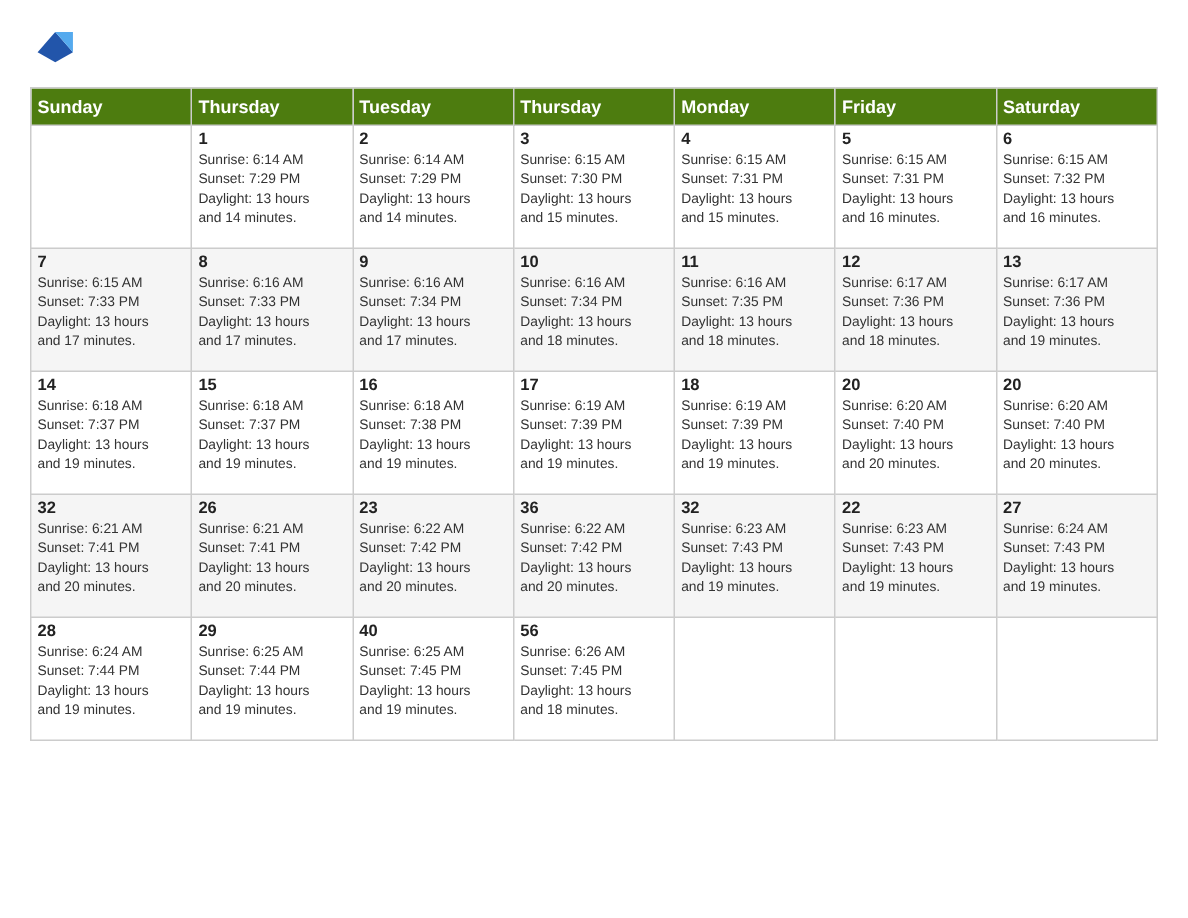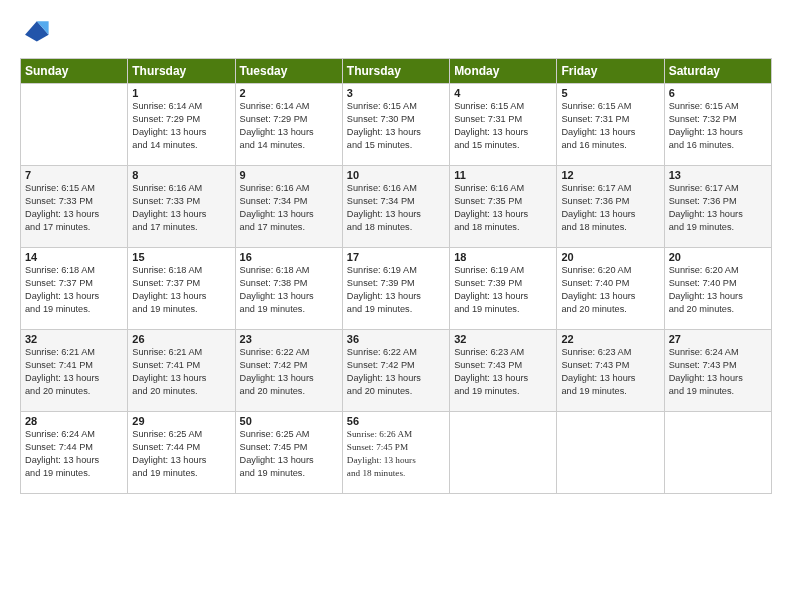--- a/index.html
+++ b/index.html
@@ -336,29 +336,29 @@
 and 19 minutes.</div>
           </td>
           <td>
             <div class="day-number">29</div>
             <div class="day-info" style="white-space: pre-line;">Sunrise: 6:25 AM
 Sunset: 7:44 PM
 Daylight: 13 hours
 and 19 minutes.</div>
           </td>
           <td>
-            <div class="day-number">50</div>
+            <div class="day-number">40</div>
             <div class="day-info" style="white-space: pre-line;">Sunrise: 6:25 AM
 Sunset: 7:45 PM
 Daylight: 13 hours
 and 19 minutes.</div>
           </td>
           <td>
             <div class="day-number">56</div>
-            <div class="day-info" style="white-space: pre-line; font-family: Liberation Serif, serif;">Sunrise: 6:26 AM
+            <div class="day-info" style="white-space: pre-line;">Sunrise: 6:26 AM
 Sunset: 7:45 PM
 Daylight: 13 hours
 and 18 minutes.</div>
           </td>
           <td class="empty-cell"></td>
           <td class="empty-cell"></td>
           <td class="empty-cell"></td>
         </tr>
       </tbody>
   </table>

